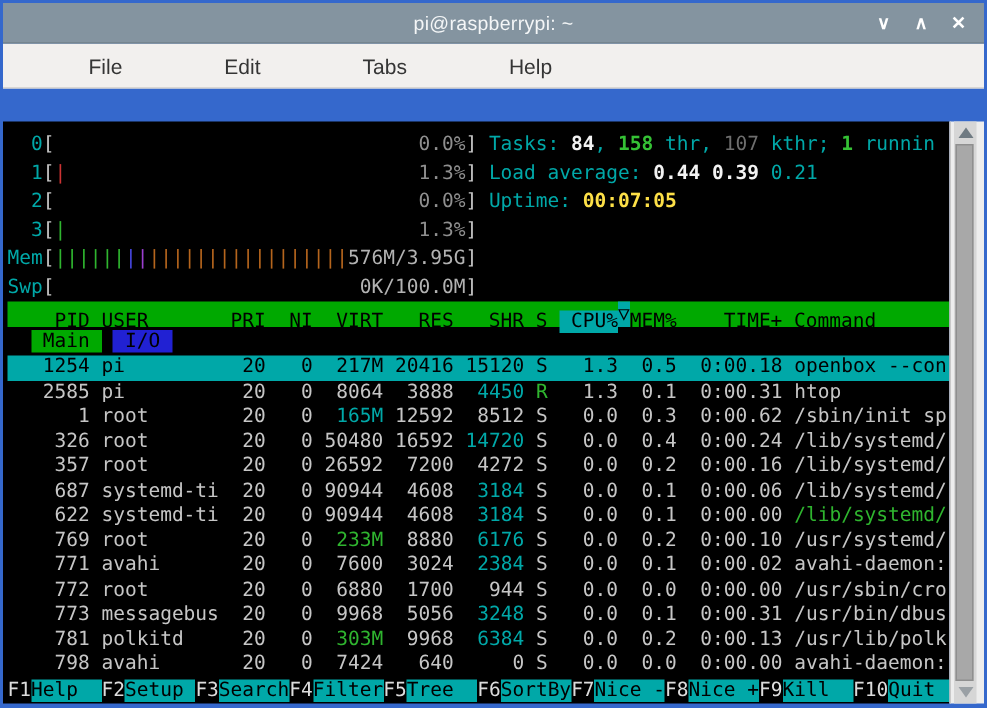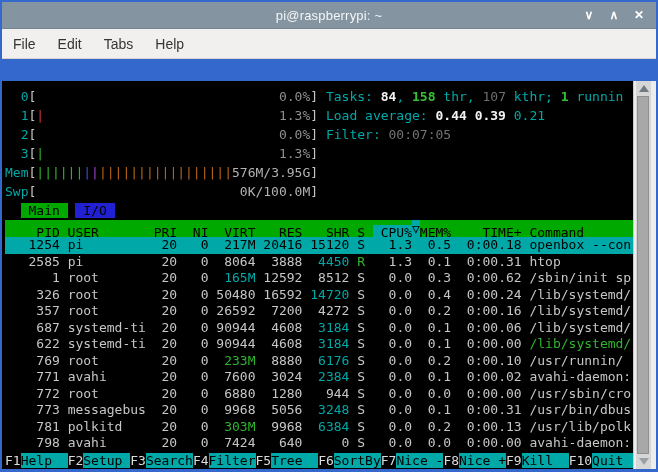--- a/index.html
+++ b/index.html
@@ -13,42 +13,42 @@
               position:relative; flex:0 0 auto; border-bottom:1px solid #76858f; }
   .title { position:absolute; left:0; right:0; text-align:center; color:#f4f6f7;
            font-size:13px; letter-spacing:0.2px; }
   .controls { margin-left:auto; display:flex; gap:11px; padding-right:10px; z-index:2; }
   .wbtn { color:#ffffff; font-size:12px; font-weight:bold; width:14px; text-align:center;
           cursor:default; line-height:27px; }
 
   
   .menubar { height:30px; background:#f2f0ee; display:flex; align-items:center;
              gap:8px; padding-left:4px; flex:0 0 auto; border-bottom:1px solid #d9d6d2; }
-  .mitem { color:#353535; font-size:14px; padding:4px 7px; }
+  .mitem { color:#353535; font-size:14px; padding:4px 7px;margin-left:46px; }
 
   
   .content { flex:1 1 auto; display:flex; min-height:0;margin-top:22px; }
   .terminal { flex:1 1 auto; background:#000; padding:6px 0 2px 3px; overflow:hidden;
               font-family:"DejaVu Sans Mono", monospace; font-size:13px; color:#c6c6c6;
               display:flex; flex-direction:column; }
   .tline { white-space:pre; height:16.5px; line-height:16.5px; }
   .meterline { height:19px; line-height:19px; }
   .blankline { height:16px; }
   .tabline { height:19px; line-height:19px; }
   .hdrline { height:17px; line-height:17px; background:#00a900; color:#000; }
   .hdrline span { color:#000; }
   .prow { height:16.5px; line-height:16.5px; }
   .prow.sel { background:#00a8a8; }
   .prow.sel span { color:#000 !important;text-align:center; }
   .fbar { margin-top:auto; height:17px; line-height:17px; }
 
   
   .c-def    { color:#c6c6c6; }
   .c-cyan   { color:#00a8a8; }
-  .c-bcyan  { color:#737373; font-weight:normal; }
+  .c-bcyan  { color:#fde047; font-weight:bold; }
   .c-wb     { color:#f2f2f2; font-weight:bold; }
   .c-gb     { color:#35c135; font-weight:bold; }
   .c-green  { color:#2fb52f; }
   .c-gray   { color:#8f8f8f; }
   .c-dgray  { color:#6e6e6e; }
   .c-mtext  { color:#b2b2b2; }
   .c-red    { color:#cc3333; }
   .c-blue   { color:#4646dd; }
   .c-purple { color:#9b3fd0; }
   .c-orange { color:#b5651d; }
@@ -87,37 +87,37 @@
   <div class="menubar">
       <span class="mitem">File</span>
       <span class="mitem">Edit</span>
       <span class="mitem">Tabs</span>
       <span class="mitem">Help</span>
     </div>
   <div class="content">
     <div class="terminal" id="terminal">
         <div class="tline meterline"><span class="c-cyan">  0</span><span class="c-def">[</span><span class="c-def">                               </span><span class="c-gray">0.0%</span><span class="c-def">]</span><span class="c-def"> </span><span><span class="c-cyan">Tasks: </span><span class="c-wb">84</span><span class="c-cyan">, </span><span class="c-gb">158</span><span class="c-cyan"> thr, </span><span class="c-dgray">107</span><span class="c-cyan"> kthr; </span><span class="c-gb">1</span><span class="c-cyan"> runnin</span></span></div>
         <div class="tline meterline"><span class="c-cyan">  1</span><span class="c-def">[</span><span class="c-red">|</span><span class="c-def">                              </span><span class="c-gray">1.3%</span><span class="c-def">]</span><span class="c-def"> </span><span><span class="c-cyan">Load average: </span><span class="c-wb">0.44 </span><span class="c-wb">0.39 </span><span class="c-cyan">0.21</span></span></div>
-        <div class="tline meterline"><span class="c-cyan">  2</span><span class="c-def">[</span><span class="c-def">                               </span><span class="c-gray">0.0%</span><span class="c-def">]</span><span class="c-def"> </span><span><span class="c-cyan">Filter: </span><span class="c-bcyan">00:07:05</span></span></div>
+        <div class="tline meterline"><span class="c-cyan">  2</span><span class="c-def">[</span><span class="c-def">                               </span><span class="c-gray">0.0%</span><span class="c-def">]</span><span class="c-def"> </span><span><span class="c-cyan">Uptime: </span><span class="c-bcyan">00:07:05</span></span></div>
         <div class="tline meterline"><span class="c-cyan">  3</span><span class="c-def">[</span><span class="c-green">|</span><span class="c-def">                              </span><span class="c-gray">1.3%</span><span class="c-def">]</span></div>
         <div class="tline meterline"><span class="c-cyan">Mem</span><span class="c-def">[</span><span class="c-green">||||||</span><span class="c-blue">|</span><span class="c-purple">|</span><span class="c-orange">|||||||||||||||||</span><span class="c-mtext">576M/3.95G</span><span class="c-def">]</span></div>
         <div class="tline meterline"><span class="c-cyan">Swp</span><span class="c-def">[</span><span class="c-def">                          </span><span class="c-mtext">0K/100.0M</span><span class="c-def">]</span></div>
         <div class="tline blankline"></div>
+        <div class="tline hdrline"><span class="c-def">    PID USER       PRI  NI  VIRT   RES   SHR S </span><span class="hdr-sort"> CPU%</span><span class="hdr-sort arrowcell">▽</span><span class="c-def">MEM%    TIME+ Command</span></div>
         <div class="tline tabline"><span class="c-def">  </span><span class="t-main"> Main </span><span class="c-def"> </span><span class="t-io"> I/O </span></div>
-        <div class="tline hdrline"><span class="c-def">    PID USER       PRI  NI  VIRT   RES   SHR S </span><span class="hdr-sort"> CPU%</span><span class="hdr-sort arrowcell">▽</span><span class="c-def">MEM%    TIME+ Command</span></div>
         <div class="tline prow sel"><span class="c-def">   1254 </span><span class="c-def">pi         </span><span class="c-def"> 20   0 </span><span class="c-def"> 217M</span><span class="c-def"> 20416 </span><span class="c-def">15120</span><span class="c-def"> </span><span class="c-def">S</span><span class="c-def">   1.3  0.5  0:00.18 </span><span class="c-def">openbox --con</span></div>
         <div class="tline prow"><span class="c-def">   2585 </span><span class="c-def">pi         </span><span class="c-def"> 20   0 </span><span class="c-def"> 8064</span><span class="c-def">  3888 </span><span class="c-cyan"> 4450</span><span class="c-def"> </span><span class="c-green">R</span><span class="c-def">   1.3  0.1  0:00.31 </span><span class="c-def">htop</span></div>
         <div class="tline prow"><span class="c-def">      1 </span><span class="c-def">root       </span><span class="c-def"> 20   0 </span><span class="c-cyan"> 165M</span><span class="c-def"> 12592 </span><span class="c-def"> 8512</span><span class="c-def"> </span><span class="c-def">S</span><span class="c-def">   0.0  0.3  0:00.62 </span><span class="c-def">/sbin/init sp</span></div>
         <div class="tline prow"><span class="c-def">    326 </span><span class="c-def">root       </span><span class="c-def"> 20   0 </span><span class="c-def">50480</span><span class="c-def"> 16592 </span><span class="c-cyan">14720</span><span class="c-def"> </span><span class="c-def">S</span><span class="c-def">   0.0  0.4  0:00.24 </span><span class="c-def">/lib/systemd/</span></div>
         <div class="tline prow"><span class="c-def">    357 </span><span class="c-def">root       </span><span class="c-def"> 20   0 </span><span class="c-def">26592</span><span class="c-def">  7200 </span><span class="c-def"> 4272</span><span class="c-def"> </span><span class="c-def">S</span><span class="c-def">   0.0  0.2  0:00.16 </span><span class="c-def">/lib/systemd/</span></div>
         <div class="tline prow"><span class="c-def">    687 </span><span class="c-def">systemd-ti </span><span class="c-def"> 20   0 </span><span class="c-def">90944</span><span class="c-def">  4608 </span><span class="c-cyan"> 3184</span><span class="c-def"> </span><span class="c-def">S</span><span class="c-def">   0.0  0.1  0:00.06 </span><span class="c-def">/lib/systemd/</span></div>
         <div class="tline prow"><span class="c-def">    622 </span><span class="c-def">systemd-ti </span><span class="c-def"> 20   0 </span><span class="c-def">90944</span><span class="c-def">  4608 </span><span class="c-cyan"> 3184</span><span class="c-def"> </span><span class="c-def">S</span><span class="c-def">   0.0  0.1  0:00.00 </span><span class="c-green">/lib/systemd/</span></div>
-        <div class="tline prow"><span class="c-def">    769 </span><span class="c-def">root       </span><span class="c-def"> 20   0 </span><span class="c-green"> 233M</span><span class="c-def">  8880 </span><span class="c-cyan"> 6176</span><span class="c-def"> </span><span class="c-def">S</span><span class="c-def">   0.0  0.2  0:00.10 </span><span class="c-def">/usr/runnin/</span></div>
+        <div class="tline prow"><span class="c-def">    769 </span><span class="c-def">root       </span><span class="c-def"> 20   0 </span><span class="c-green"> 233M</span><span class="c-def">  8880 </span><span class="c-cyan"> 6176</span><span class="c-def"> </span><span class="c-def">S</span><span class="c-def">   0.0  0.2  0:00.10 </span><span class="c-def">/usr/systemd/</span></div>
         <div class="tline prow"><span class="c-def">    771 </span><span class="c-def">avahi      </span><span class="c-def"> 20   0 </span><span class="c-def"> 7600</span><span class="c-def">  3024 </span><span class="c-cyan"> 2384</span><span class="c-def"> </span><span class="c-def">S</span><span class="c-def">   0.0  0.1  0:00.02 </span><span class="c-def">avahi-daemon:</span></div>
-        <div class="tline prow"><span class="c-def">    772 </span><span class="c-def">root       </span><span class="c-def"> 20   0 </span><span class="c-def"> 6880</span><span class="c-def">  1280 </span><span class="c-def">  944</span><span class="c-def"> </span><span class="c-def">S</span><span class="c-def">   0.0  0.0  0:00.00 </span><span class="c-def">/usr/sbin/cro</span></div>
+        <div class="tline prow"><span class="c-def">    772 </span><span class="c-def">root       </span><span class="c-def"> 20   0 </span><span class="c-def"> 6880</span><span class="c-def">  1700 </span><span class="c-def">  944</span><span class="c-def"> </span><span class="c-def">S</span><span class="c-def">   0.0  0.0  0:00.00 </span><span class="c-def">/usr/sbin/cro</span></div>
         <div class="tline prow"><span class="c-def">    773 </span><span class="c-def">messagebus </span><span class="c-def"> 20   0 </span><span class="c-def"> 9968</span><span class="c-def">  5056 </span><span class="c-cyan"> 3248</span><span class="c-def"> </span><span class="c-def">S</span><span class="c-def">   0.0  0.1  0:00.31 </span><span class="c-def">/usr/bin/dbus</span></div>
         <div class="tline prow"><span class="c-def">    781 </span><span class="c-def">polkitd    </span><span class="c-def"> 20   0 </span><span class="c-green"> 303M</span><span class="c-def">  9968 </span><span class="c-cyan"> 6384</span><span class="c-def"> </span><span class="c-def">S</span><span class="c-def">   0.0  0.2  0:00.13 </span><span class="c-def">/usr/lib/polk</span></div>
         <div class="tline prow"><span class="c-def">    798 </span><span class="c-def">avahi      </span><span class="c-def"> 20   0 </span><span class="c-def"> 7424</span><span class="c-def">   640 </span><span class="c-def">    0</span><span class="c-def"> </span><span class="c-def">S</span><span class="c-def">   0.0  0.0  0:00.00 </span><span class="c-def">avahi-daemon:</span></div>
         <div class="tline fbar"><span><span class="fk">F1</span><span class="fl">Help  </span></span><span><span class="fk">F2</span><span class="fl">Setup </span></span><span><span class="fk">F3</span><span class="fl">Search</span></span><span><span class="fk">F4</span><span class="fl">Filter</span></span><span><span class="fk">F5</span><span class="fl">Tree  </span></span><span><span class="fk">F6</span><span class="fl">SortBy</span></span><span><span class="fk">F7</span><span class="fl">Nice -</span></span><span><span class="fk">F8</span><span class="fl">Nice +</span></span><span><span class="fk">F9</span><span class="fl">Kill  </span></span><span><span class="fk">F10</span><span class="fl">Quit  </span></span></div>
       </div>
     <div class="sb">
       <div class="sb-track"></div>
       <div class="sb-up">
           <div class="tri-up"></div>
         </div>

